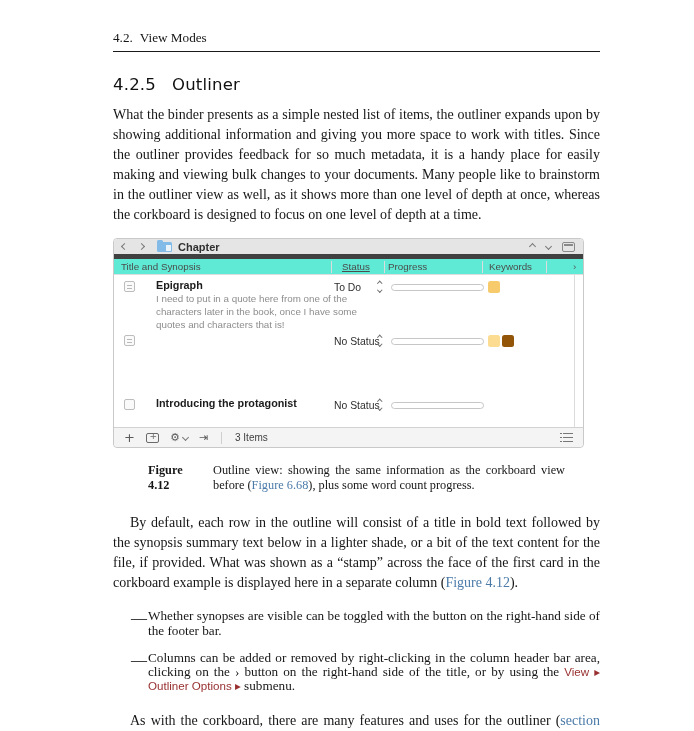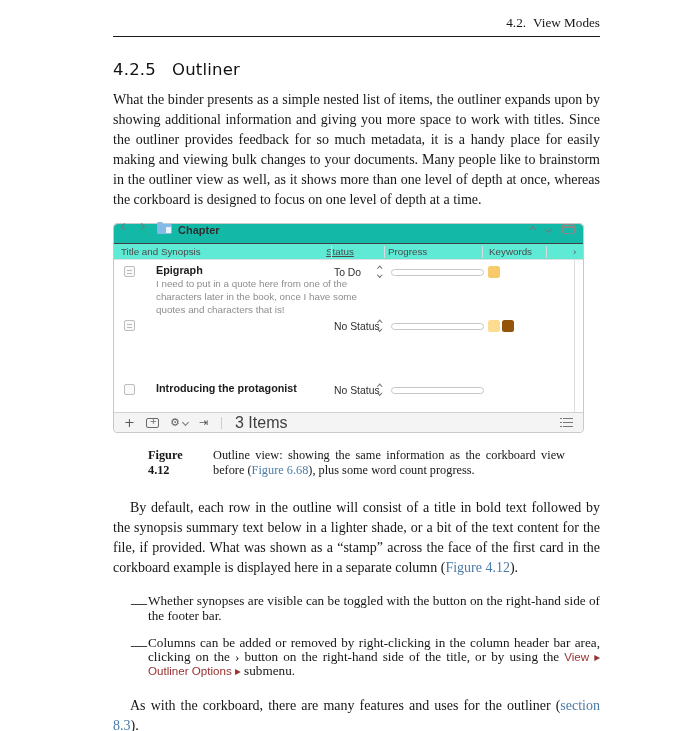--- a/index.html
+++ b/index.html
@@ -5,21 +5,21 @@
   * { margin:0; padding:0; box-sizing:border-box; }
   html,body { background:#ffffff; }
   .page {
     position:relative; width:694px; height:731px; background:#fff;
     font-family:"Liberation Serif", serif; color:#161616; overflow:hidden;
   }
   .column { margin-left:113px; width:487px; }
 
   
   .running-head {
-    padding-top:15px; padding-bottom:5px; text-align:right;
+    padding-top:30px; padding-bottom:5px; 
     font-size:13.2px; border-bottom:1px solid #1a1a1a;
   }
   .running-head .num { margin-right:7px; }
 
   
   .section-heading {
     margin-top:23px; font-family:"DejaVu Sans", sans-serif;
     font-size:16.5px; font-weight:normal; color:#111; letter-spacing:.2px;
   }
   .section-heading .sec-num { margin-right:16px; }
@@ -32,22 +32,22 @@
   .doclink { color:#4a7aa8; cursor:pointer; }
 
   
   .shot {
     margin-top:13px; width:471px; height:210px;
     border:1px solid #c9c9c9; border-radius:4px;
     font-family:"Liberation Sans", sans-serif; display:flex; flex-direction:column;
     background:#fff;
   }
   .shot-header {
-    height:20px; background:#14b8a6; border-bottom:1px solid #404040;
-    border-radius:4px 4px 0 0; display:flex; align-items:flex-start; padding:0 8px;
+    height:20px; background:#e5e5e5; border-bottom:5px solid #404040;
+    border-radius:4px 4px 0 0; display:flex; align-items:center; padding:0 8px;
   }
   .navbtns { display:flex; align-items:center; gap:12px; margin-right:13px; }
   .chev { display:inline-block; width:5px; height:5px;
     border-right:1.5px solid #787878; border-bottom:1.5px solid #787878; }
   .chev.left { transform:rotate(135deg); }
   .chev.right { transform:rotate(-45deg); }
   .chev.up { transform:rotate(-135deg); }
   .chev.down { transform:rotate(45deg); }
   .foldericon { position:relative; width:15px; height:10px; background:#82bbe7; border-radius:1.5px; margin-right:6px; }
   .foldericon::before { content:""; position:absolute; top:-2px; left:0; width:6px; height:3px; background:#82bbe7; border-radius:1.5px 1.5px 0 0; }
@@ -56,21 +56,21 @@
   .header-right { margin-left:auto; display:flex; align-items:center; gap:11px; }
   .panelicon { width:13px; height:10px; border:1.3px solid #8a8a8a; border-radius:2px; position:relative; }
   .panelicon::after { content:""; position:absolute; left:1px; right:1px; top:1px; height:2px; background:#8a8a8a; }
 
   .colheader {
     position:relative; height:16px; background:#5eead4; border-bottom:1px solid #dedede;
     font-size:9.8px; color:#4c4c4c;
   }
   .colheader span { position:absolute; top:2px; }
   .ch-title { left:7px; }
-  .ch-status { left:212px;text-decoration:underline; }
+  .ch-status { left:228px;text-decoration:underline; }
   .ch-progress { left:274px; }
   .ch-keywords { left:375px; }
   .ch-more { left:459px; color:#555; }
   .colsep { position:absolute; top:1px; bottom:1px; width:1px; background:#dcdcdc; }
 
   .shot-body { position:relative; flex:1; background:#fff; overflow:hidden; }
   .scroll-strip { position:absolute; top:0; bottom:0; left:460px; width:1px; background:#dcdcdc; }
 
   .srow { position:relative; padding-top:4px; }
   .docicon { position:absolute; left:10px; top:6px; width:11px; height:11px;
@@ -95,21 +95,21 @@
     color:#5a5a5a;
   }
   .fgroup { display:flex; align-items:center; gap:11px; }
   .plusglyph { font-size:13px; line-height:1; color:#5a5a5a; font-family:"DejaVu Sans", sans-serif; }
   .addfolder { position:relative; width:13px; height:10px; border:1.2px solid #6a6a6a; border-radius:2px; }
   .addfolder::after { content:"+"; position:absolute; left:2.5px; top:-2.5px; font-size:9px; color:#6a6a6a; font-family:"DejaVu Sans", sans-serif; }
   .gearwrap { display:flex; align-items:center; gap:3px; }
   .gear { font-family:"DejaVu Sans", sans-serif; font-size:11px; color:#5a5a5a; line-height:1; }
   .exporticon { font-family:"DejaVu Sans", sans-serif; font-size:11px; color:#5a5a5a; line-height:1; }
   .vsep { width:1px; height:12px; background:#cfcfcf; margin:0 2px; }
-  .count { font-size:16px; color:#3f3f3f;text-align:center; }
+  .count { font-size:10px; color:#3f3f3f;text-align:center; }
   .listicon { margin-left:auto; width:13px; height:9px; position:relative;
     background:repeating-linear-gradient(to bottom,#777 0 1px,transparent 1px 4px);
     background-position:3px 0; background-size:10px 9px; background-repeat:no-repeat; }
   .listicon::before { content:""; position:absolute; left:0; top:0; width:1.5px; height:9px;
     background:repeating-linear-gradient(to bottom,#777 0 1px,transparent 1px 4px); }
 
   
   .caption { margin-top:15px; margin-left:35px; display:flex; font-size:12.3px; line-height:15.2px; }
   .caption .cap-label { width:57px; flex:none; font-weight:bold; margin-right:8px; }
   .caption .cap-text { width:352px; text-align:justify; }

